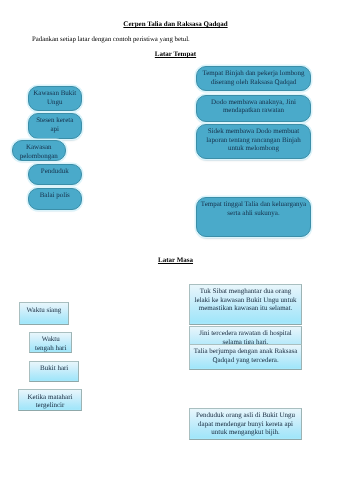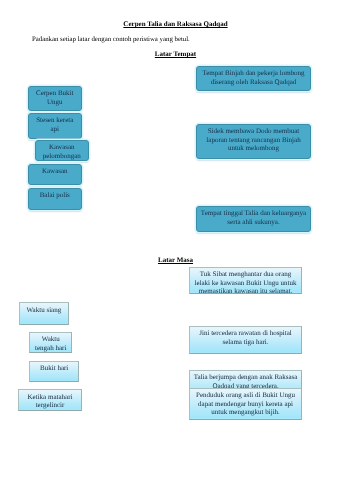--- a/index.html
+++ b/index.html
@@ -3,82 +3,85 @@
 <meta charset="utf-8">
 <style>
   html,body{margin:0;padding:0;}
   body{width:340px;height:480px;background:#ffffff;font-family:"Liberation Serif",serif;color:#000;overflow:hidden;-webkit-font-smoothing:antialiased;text-rendering:geometricPrecision;}
   .page{position:relative;width:340px;height:480px;}
   .title{position:absolute;left:0;top:19.8px;width:351px;text-align:center;font-weight:bold;font-size:7px;text-decoration:underline;text-decoration-skip-ink:none;}
   .subtitle{position:absolute;left:32px;top:36.2px;font-size:6.8px;}
   .section-h{position:absolute;left:0;width:351px;text-align:center;font-weight:bold;font-size:7px;text-decoration:underline;text-decoration-skip-ink:none;}
   .box{position:absolute;box-sizing:border-box;display:flex;align-items:flex-start;justify-content:center;text-align:center;padding:2.2px 3px 0 3px;}
   .box > span{display:block;width:100%;}
-  .b-dark{background:#4aaaca;border:0.9px solid #3b8ea8;border-radius:3px;
+  .b-dark{background:#4aaaca;border:0.9px solid #3b8ea8;border-radius:10px;
           color:#16304a;font-size:7px;line-height:1.21;
           box-shadow:0 0 0 1.5px #dbf4fb, 0 1.2px 1.2px rgba(120,130,140,0.33);text-align:center;}
   .b-light{background:linear-gradient(180deg,#e8f6fb 0%,#d4f0fb 28%,#b3e9fa 70%,#a2e6fa 94%,#a9e9fb 100%);
            border:0.9px solid #a9bfc0;border-bottom-color:#8fa8a9;border-right-color:#9cb3b4;
            color:#16293d;font-size:7px;line-height:1.21;}
 </style>
 </head>
 <body>
 
 <div class="page">
   <div class="title">Cerpen Talia dan Raksasa Qadqad</div>
   <div class="subtitle">Padankan setiap latar dengan contoh peristiwa yang betul.</div>
 
   <div class="section-h" style="top:50px">Latar Tempat</div>
 
   <div class="box b-dark" style="left:28px;top:86px;width:53.5px;height:25px">
-      <span>Cerpen Bukit Ungu</span>
+      <span>Kawasan Bukit Ungu</span>
     </div>
   <div class="box b-dark" style="left:28px;top:113px;width:53.5px;height:25.5px">
       <span>Stesen kereta api</span>
     </div>
-  <div class="box b-dark" style="left:35px;top:140px;width:53.5px;height:21px">
+  <div class="box b-dark" style="left:12px;top:140px;width:53.5px;height:21px">
       <span>Kawasan pelombongan</span>
     </div>
   <div class="box b-dark" style="left:28px;top:163.5px;width:53.5px;height:21.5px">
-      <span>Kawasan</span>
+      <span>Penduduk</span>
     </div>
   <div class="box b-dark" style="left:28px;top:188px;width:53.5px;height:22px">
       <span>Balai polis</span>
     </div>
 
   <div class="box b-dark" style="left:196px;top:66px;width:115px;height:25px">
       <span>Tempat Binjah dan pekerja lombong diserang oleh Raksasa Qadqad</span>
     </div>
+  <div class="box b-dark" style="left:196px;top:94.5px;width:115px;height:27px">
+      <span>Dodo membawa anaknya, Jini mendapatkan rawatan</span>
+    </div>
   <div class="box b-dark" style="left:196px;top:124px;width:115px;height:34.5px">
       <span>Sidek membawa Dodo membuat laporan tentang rancangan Binjah untuk melombong</span>
     </div>
-  <div class="box b-dark" style="left:196px;top:206px;width:115px;height:26px">
+  <div class="box b-dark" style="left:196px;top:197px;width:115px;height:40px">
       <span>Tempat tinggal Talia dan keluarganya serta ahli sukunya.</span>
     </div>
 
   <div class="section-h" style="top:255.5px">Latar Masa</div>
 
   <div class="box b-light" style="left:19px;top:302.4px;width:49.8px;height:23px">
       <span>Waktu siang</span>
     </div>
   <div class="box b-light" style="left:29.2px;top:331.9px;width:43px;height:21.1px">
       <span>Waktu tengah hari</span>
     </div>
   <div class="box b-light" style="left:29.2px;top:360.6px;width:50px;height:21.2px">
       <span>Bukit hari</span>
     </div>
   <div class="box b-light" style="left:18px;top:389.4px;width:64px;height:21.6px">
       <span>Ketika matahari tergelincir</span>
     </div>
 
-  <div class="box b-light" style="left:189.3px;top:267px;width:112.5px;height:27px">
+  <div class="box b-light" style="left:189.3px;top:284px;width:112.5px;height:41px">
       <span>Tuk Sibat menghantar dua orang lelaki ke kawasan Bukit Ungu untuk memastikan kawasan itu selamat.</span>
     </div>
   <div class="box b-light" style="left:189.3px;top:326px;width:112.5px;height:27.6px">
       <span>Jini tercedera rawatan di hospital selama tiga hari.</span>
     </div>
-  <div class="box b-light" style="left:189.3px;top:370px;width:112.5px;height:25.8px">
+  <div class="box b-light" style="left:189.3px;top:344px;width:112.5px;height:25.8px">
       <span>Talia berjumpa dengan anak Raksasa Qadqad yang tercedera.</span>
     </div>
-  <div class="box b-light" style="left:189.3px;top:388px;width:112.5px;height:32.4px">
+  <div class="box b-light" style="left:189.3px;top:408px;width:112.5px;height:32.4px">
       <span>Penduduk orang asli di Bukit Ungu dapat mendengar bunyi kereta api untuk mengangkut bijih.</span>
     </div>
 </div>
 
 </body></html>

